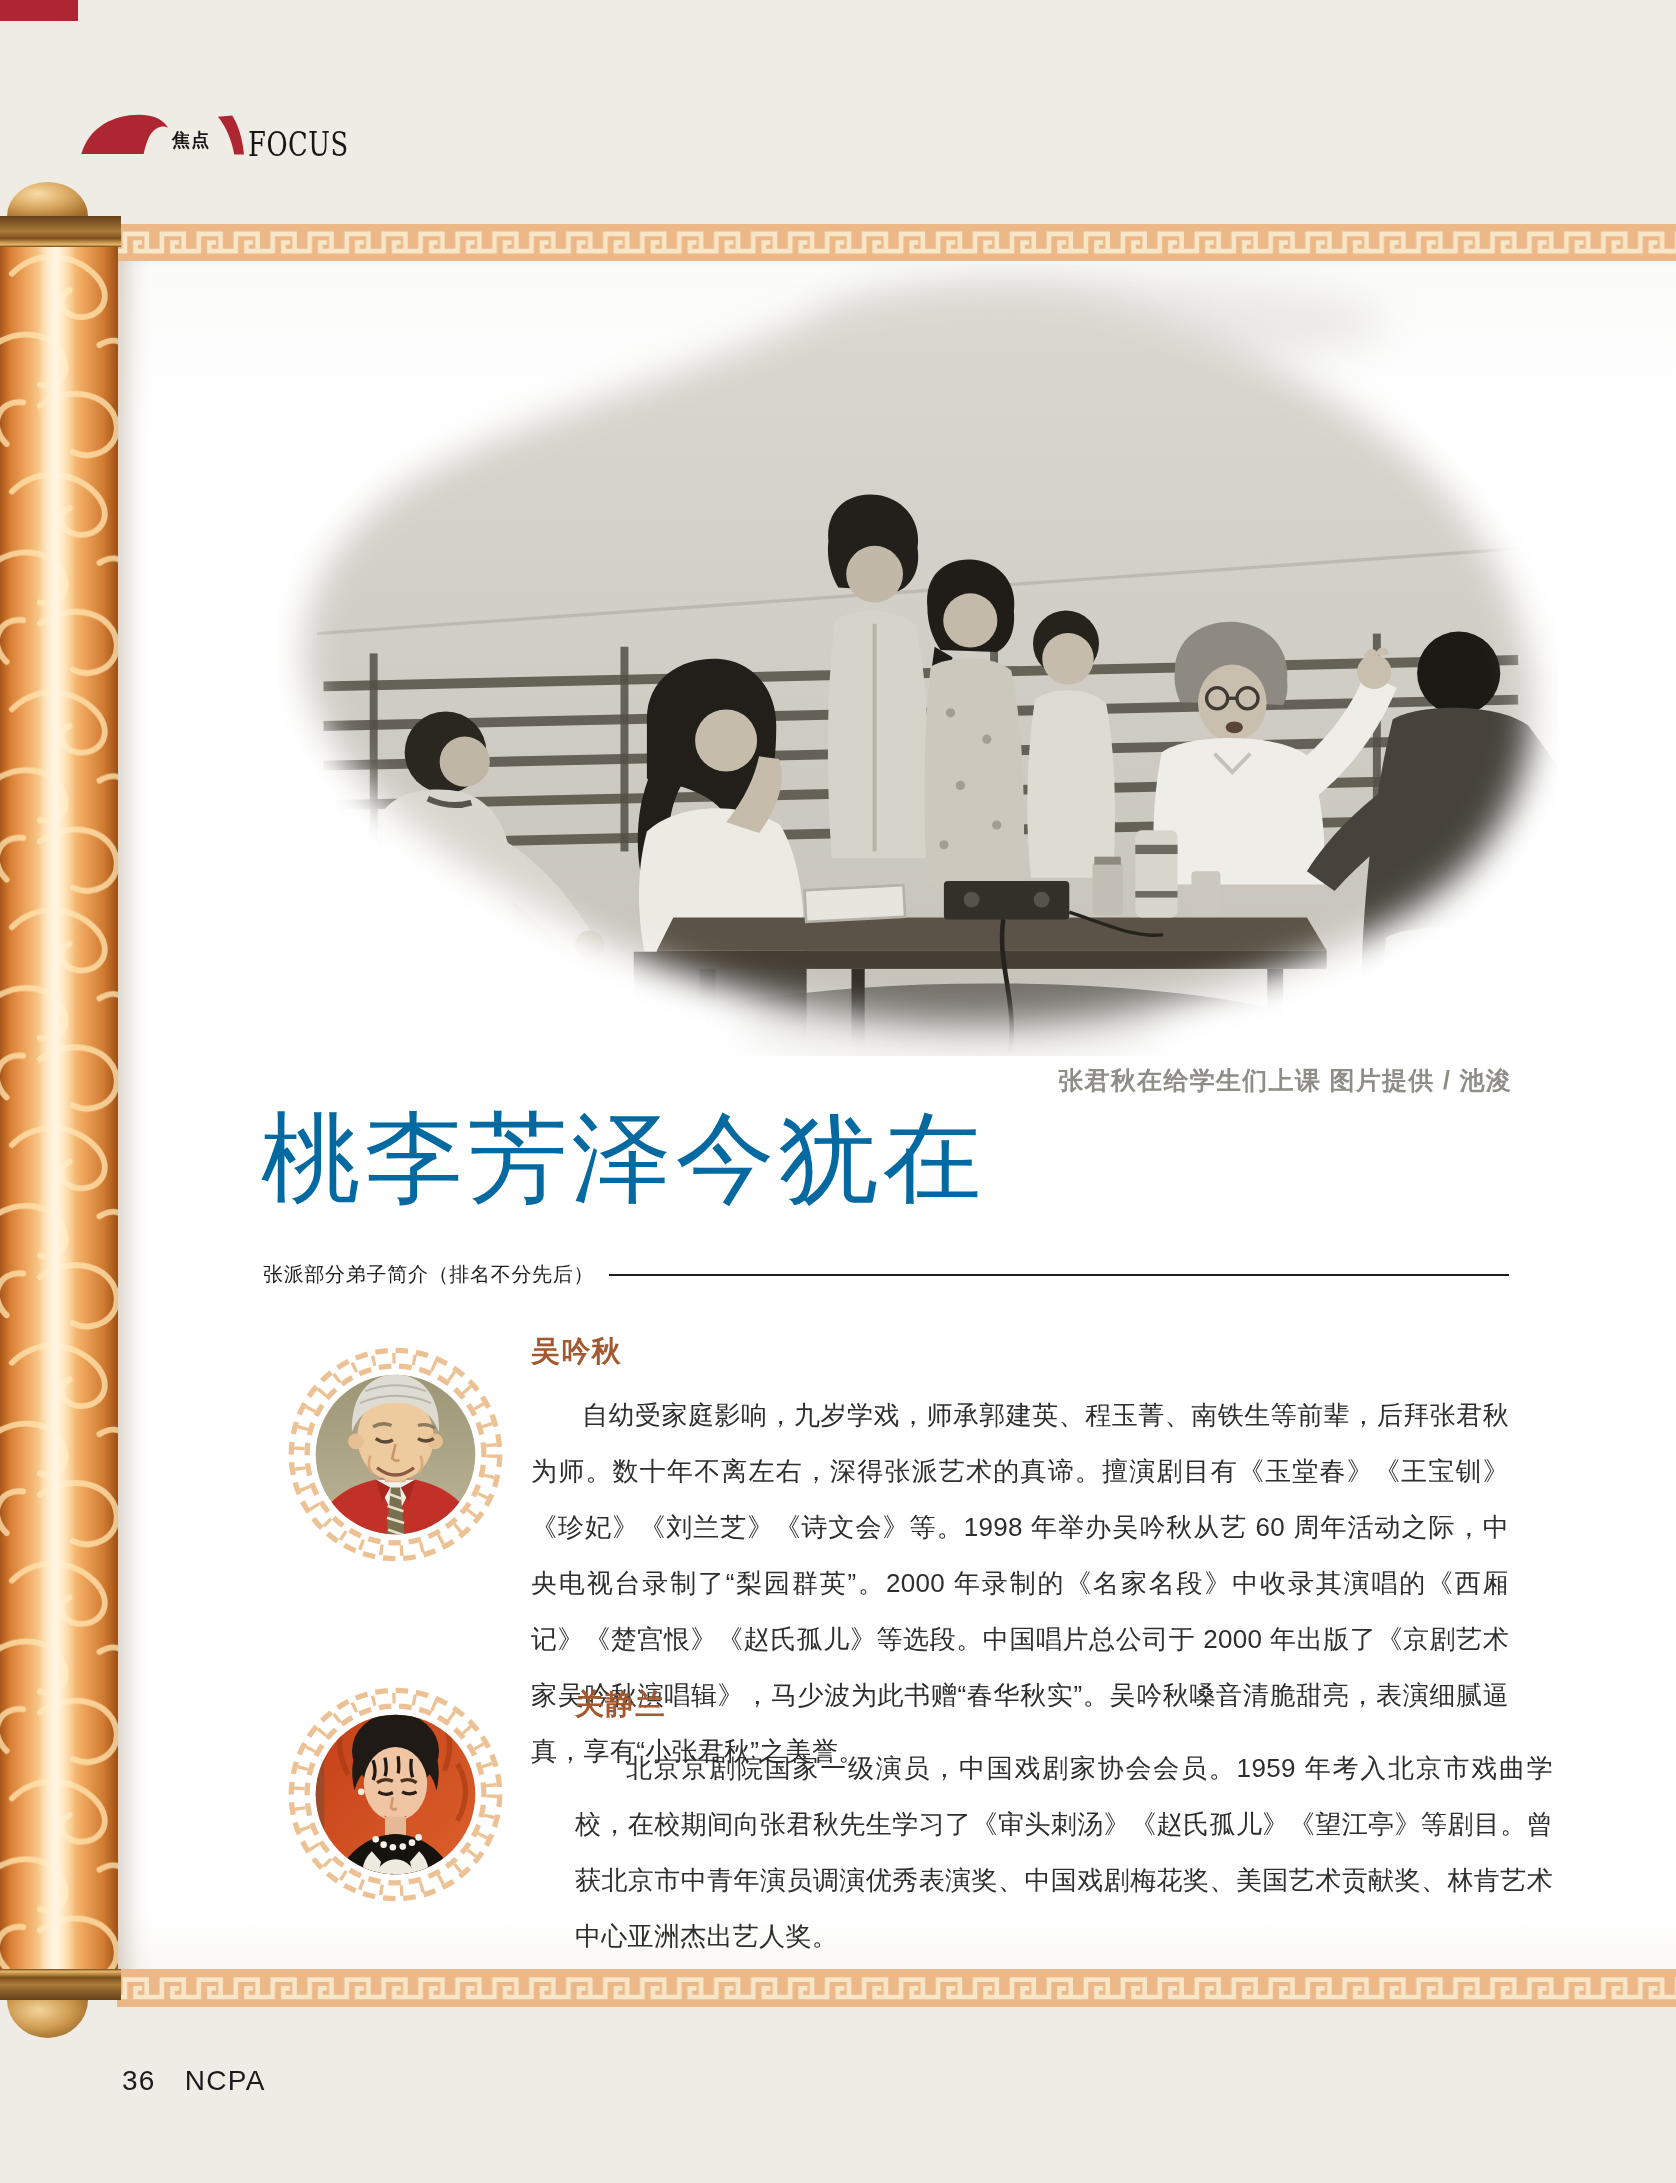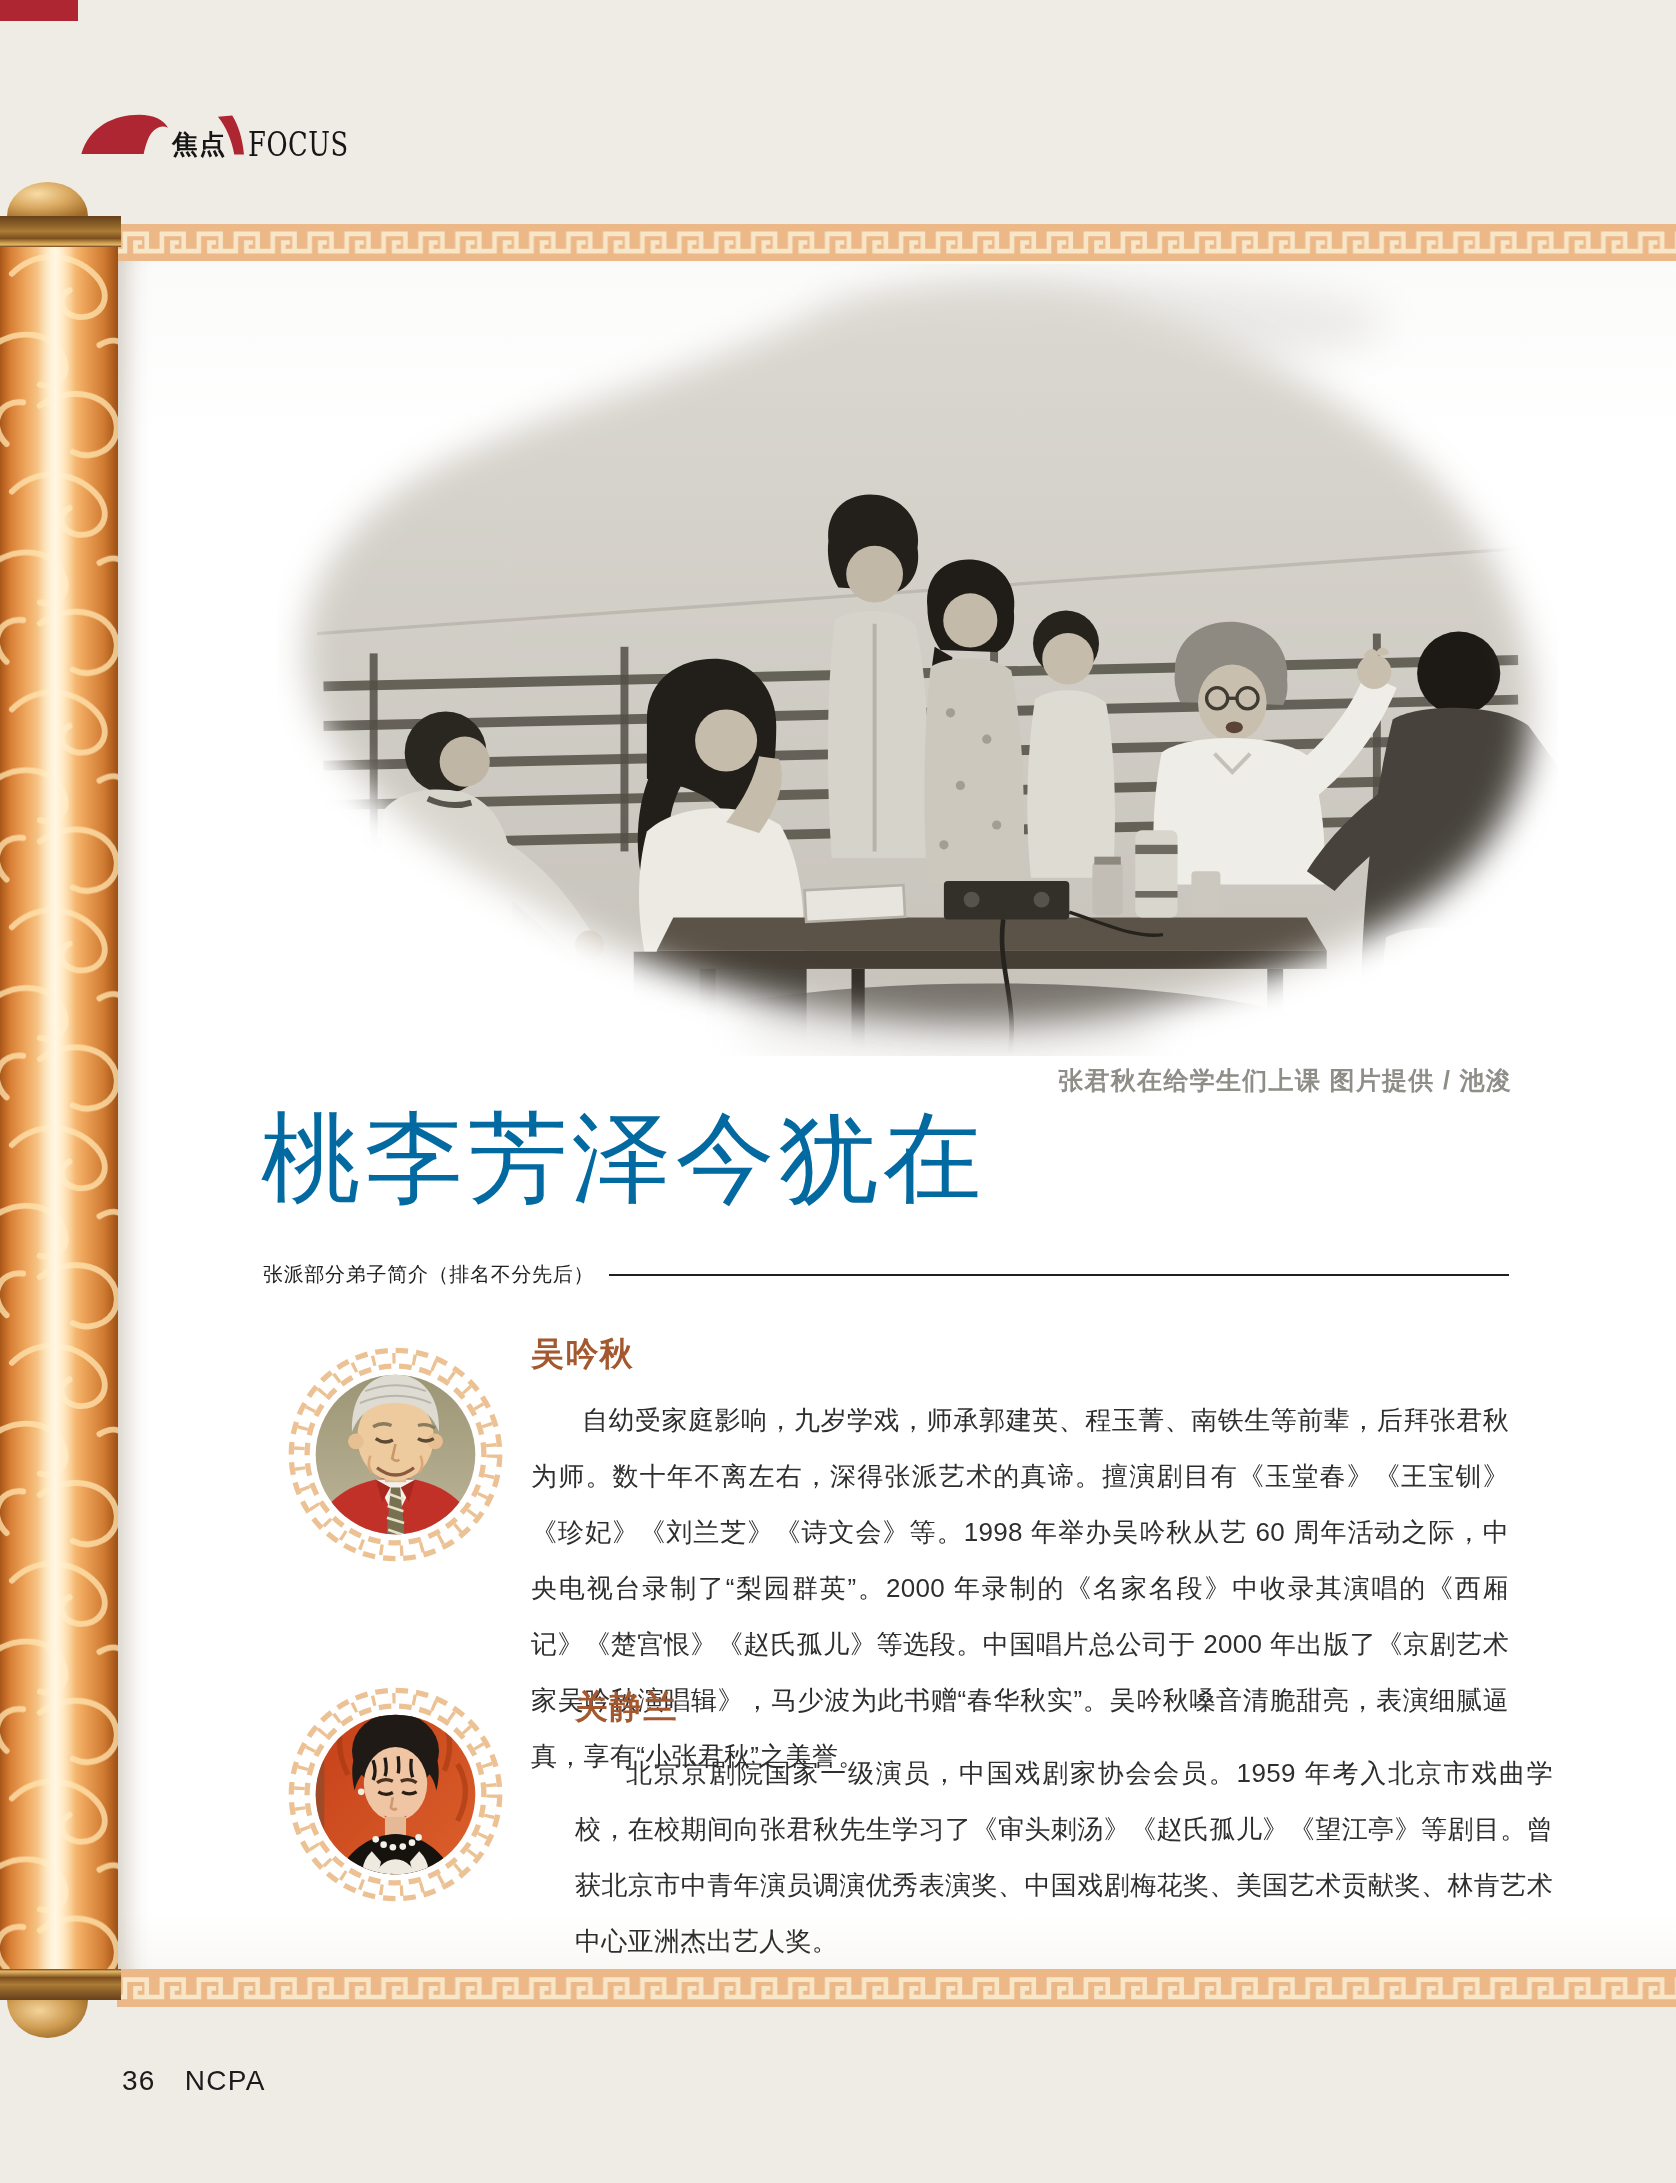--- a/index.html
+++ b/index.html
@@ -9,21 +9,21 @@
     background:#efece6;
     font-family:"Liberation Sans","DejaVu Sans",sans-serif;
     overflow:hidden;
   }
   .abs { position:absolute; }
 
   
   .red-bar { left:0; top:202; width:78px; height:21px; background:#ae2631; }
   .dome-svg { left:77px; top:112px; width:94px; height:42px; }
   .cn-label {
-    left:172px; top:131px; font-size:26px; font-weight:700; color:#161616;
+    left:172px; top:131px; font-size:18px; font-weight:700; color:#161616;
     letter-spacing:1.3px; line-height:1;
   }
   .swoosh-svg { left:214px; top:115px; width:30px; height:40px; }
   .en-label {
     left:248px; top:128px; font-size:33px; color:#161616;
     font-family:"DejaVu Serif","Liberation Serif",serif;
     transform:scaleX(.78); transform-origin:left top; line-height:1; letter-spacing:0.7px;
   }
 
   
@@ -79,21 +79,21 @@
   .subtitle-rule { flex:1; height:2px; background:#1f1f1f; }
 
   .portrait { width:219px; height:219px; }
   .portrait-1 { left:286px; top:1345px; }
   .portrait-2 { left:286px; top:1685px; }
 
   .profile-text { width:978px; }
   .profile-text-1 { left:531px; top:1332px; }
   .profile-text-2 { left:531px; top:1685px;margin-left:44px; }
   .profile-name {
-    font-size:33px; font-weight:700; color:#a4582f; letter-spacing:1.3px; margin-bottom:14.5px;
+    font-size:29px; font-weight:700; color:#a4582f; letter-spacing:1.3px; margin-bottom:14.5px;
   }
   .profile-bio {
     font-size:26px; line-height:56px; color:#2e2e2e;
     text-align:justify; text-indent:51px; letter-spacing:0.3px;
   }
 
   .footer { left:122px; top:2065px; font-size:28px; color:#1b1b1b; letter-spacing:1.3px; }
   .footer .brand { margin-left:29px; }
 </style>
 </head>

